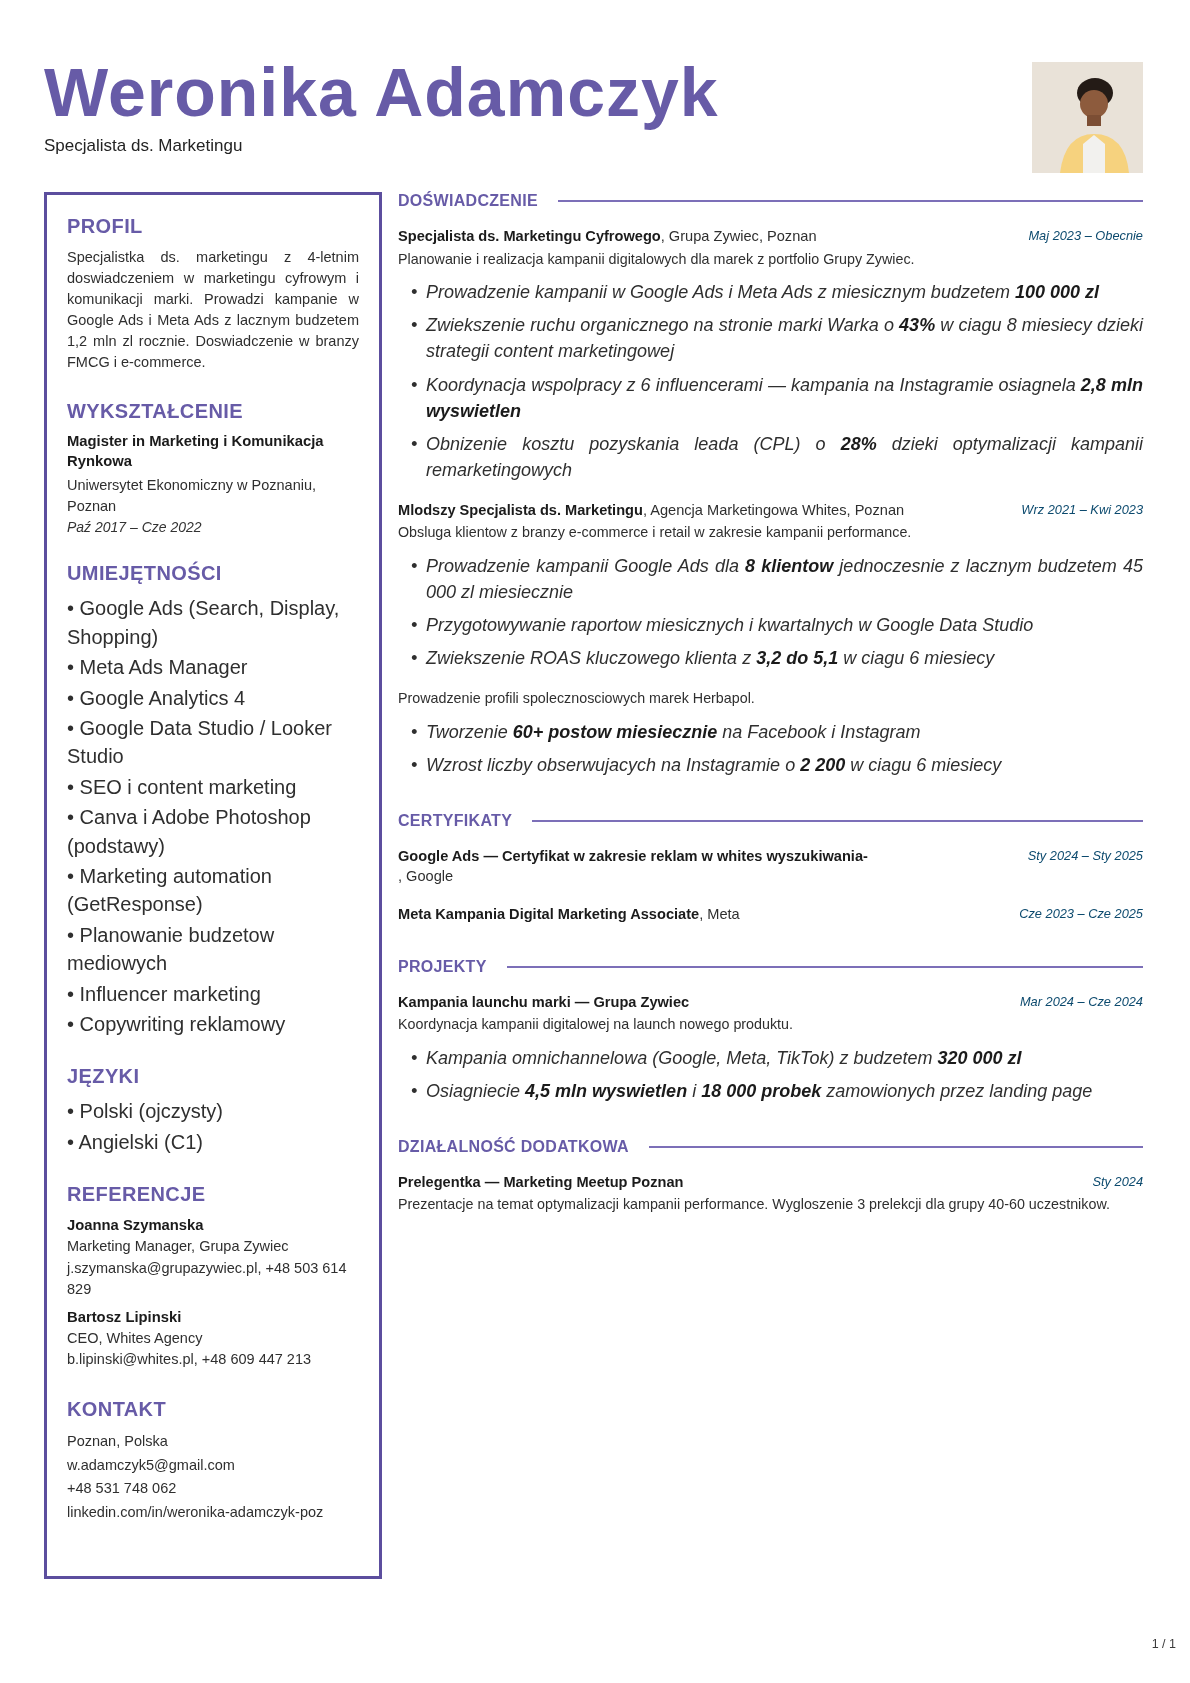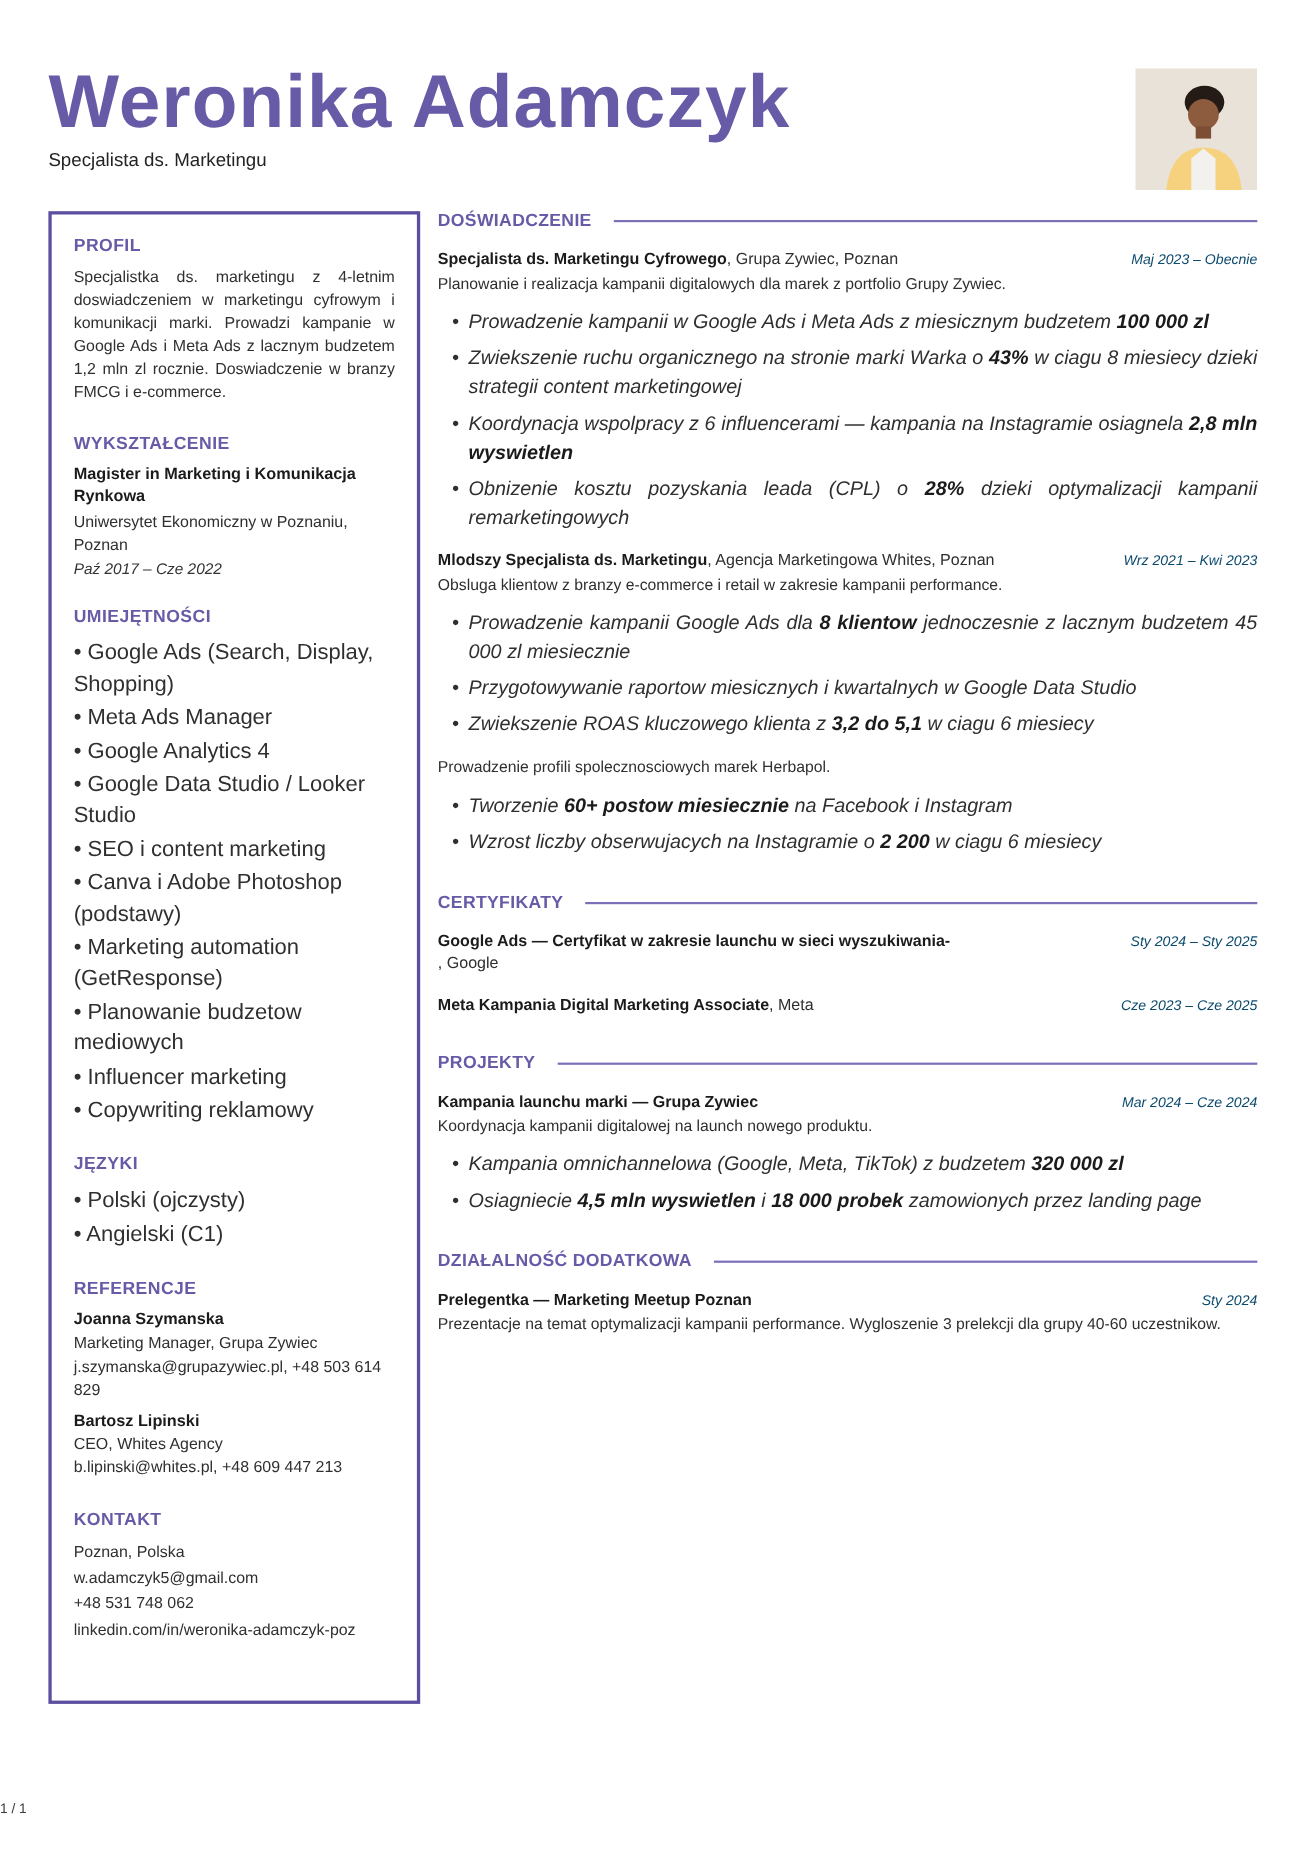--- a/index.html
+++ b/index.html
@@ -21,21 +21,21 @@
   .photo{position:absolute;top:62px;right:47px;width:111px;height:111px;overflow:hidden;}
   .photo svg{display:block;width:100%;height:100%;}
 
   
   .columns{display:flex;gap:16px;padding:0 47px 0 44px;margin-top:36px;align-items:flex-start;}
 
   
   .sidebar{width:338px;flex:0 0 338px;border:3px solid var(--border);padding:20px 20px 52px 20px;}
   .side-section{margin-bottom:27px;}
   .side-section:last-child{margin-bottom:0;}
-  .side-heading{font-size:16px;font-weight:800;color:var(--accent);letter-spacing:.4px;margin-bottom:9px;}
+  .side-heading{font-size:20px;font-weight:800;color:var(--accent);letter-spacing:.4px;margin-bottom:9px;}
   .side-par{font-size:14.5px;line-height:1.45;text-align:justify;}
   .edu-degree{font-size:14.8px;font-weight:700;color:var(--dark);line-height:1.35;}
   .edu-school{font-size:14.5px;line-height:1.45;margin-top:3px;}
   .edu-dates{font-size:14px;font-style:italic;margin-top:2px;color:#333;}
   .side-bullet{font-size:20px;line-height:1.42;margin-bottom:2px;}
   .side-bullet::before{content:"• ";}
   .ref-name{font-size:14.8px;font-weight:700;color:var(--dark);margin-top:6px;line-height:1.4;}
   .ref-name:first-of-type{margin-top:0;}
   .ref-line{font-size:14.5px;line-height:1.5;}
   .side-line{font-size:14.5px;line-height:1.62;}
@@ -55,21 +55,21 @@
   .t-line2{font-size:14.6px;line-height:1.4;}
   .entry-dates{font-size:12.8px;font-style:italic;color:#0c4a6e;white-space:nowrap;padding-top:2px;}
   .entry-summary{font-size:14.3px;line-height:1.5;margin-top:2px;text-align:justify;}
   .bullets{margin-top:9px;}
   .bullet{position:relative;padding-left:28px;font-size:18px;line-height:1.45;margin-bottom:7px;text-align:justify;font-style:italic;}
   .bullet::before{content:"•";position:absolute;left:13px;top:0;color:#2f2f2f;}
   .seg{font-weight:400;}
   .seg-b{font-weight:700;color:var(--dark);}
 
   
-  .footer{position:absolute;left:0;right:0;bottom:32px;text-align:left;font-size:12.5px;color:#3c3c3c;}
+  .footer{position:absolute;left:0;right:14px;bottom:32px;text-align:right;font-size:12.5px;color:#3c3c3c;}
 </style>
 </head>
 <body>
 
 <div class="page">
 
   <div class="header">
     <div class="name">Weronika Adamczyk</div>
     <div class="subtitle">Specjalista ds. Marketingu</div>
     <div class="photo">
@@ -170,21 +170,21 @@
             </div>
           </article>
         </section>
         <section class="main-section">
           <div class="sec-head-row">
             <h2 class="main-heading">CERTYFIKATY</h2>
             <div class="sec-rule"></div>
           </div>
           <article class="entry">
             <div class="entry-head">
-              <div class="entry-title"><span class="t-bold">Google Ads — Certyfikat w zakresie launchu w sieci wyszukiwania-</span></div>
+              <div class="entry-title"><span class="t-bold">Google Ads — Certyfikat w zakresie reklam w whites wyszukiwania-</span></div>
               <div class="entry-dates">Sty 2024 – Sty 2025</div>
             </div>
             <div class="t-line2">, Google</div>
           </article>
           <article class="entry">
             <div class="entry-head">
               <div class="entry-title"><span class="t-bold">Meta Kampania Digital Marketing Associate</span><span class="t-rest">, Meta</span></div>
               <div class="entry-dates">Cze 2023 – Cze 2025</div>
             </div>
           </article>

